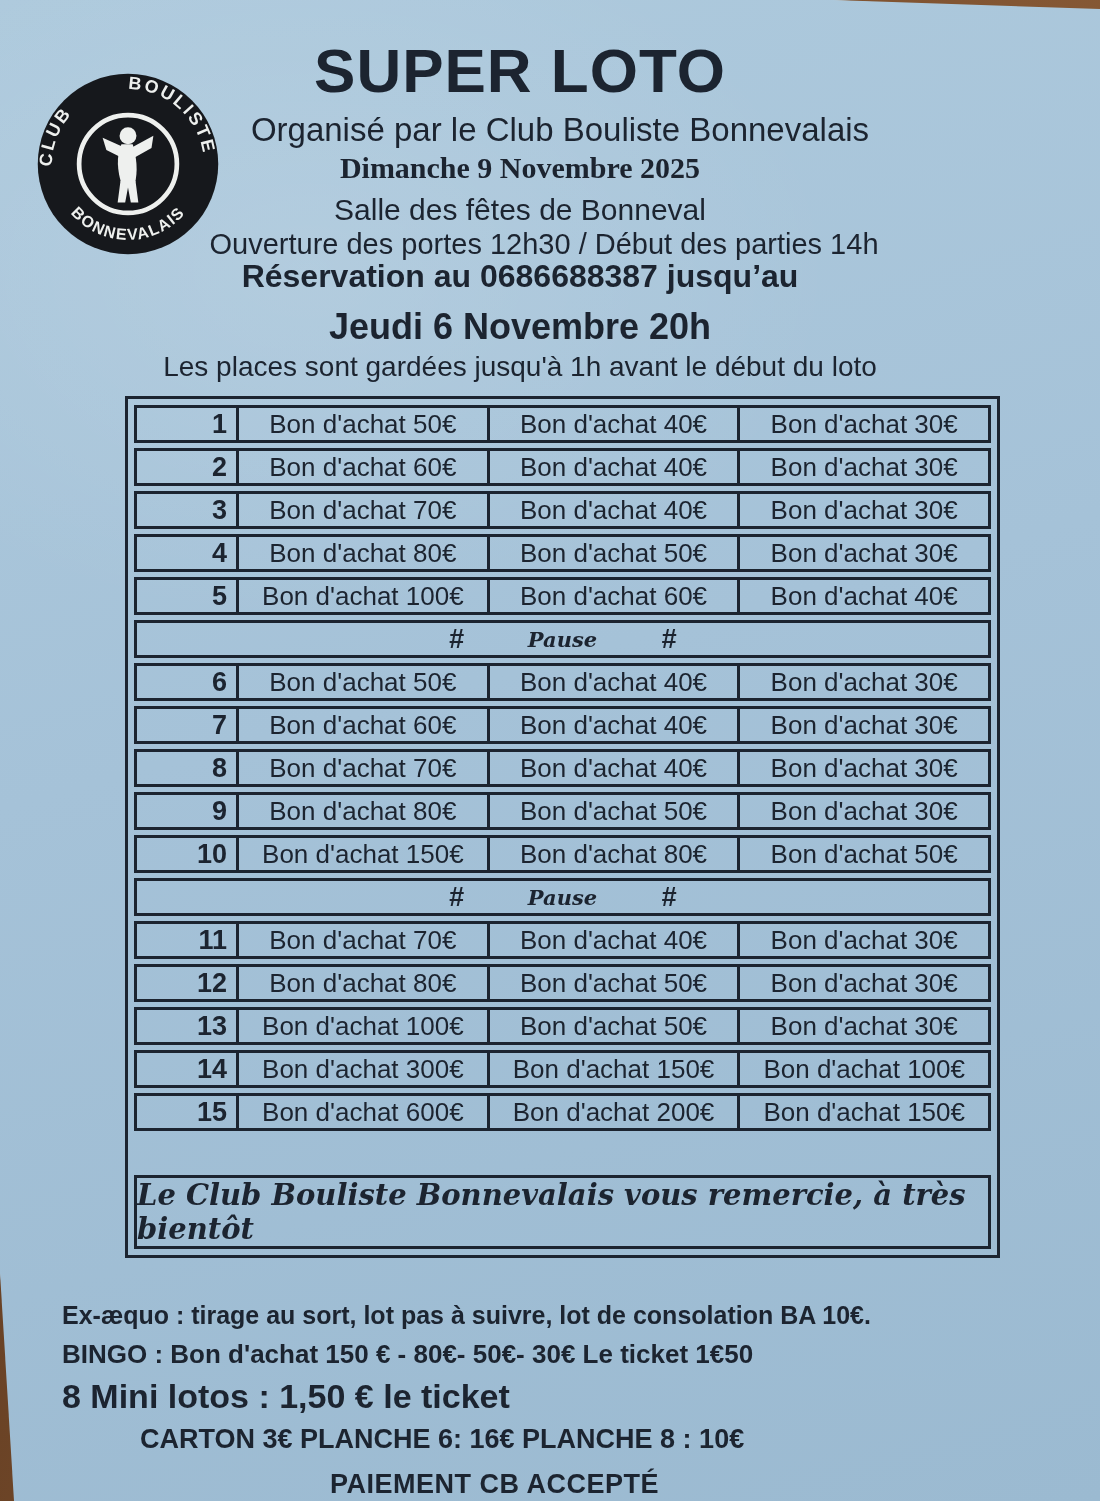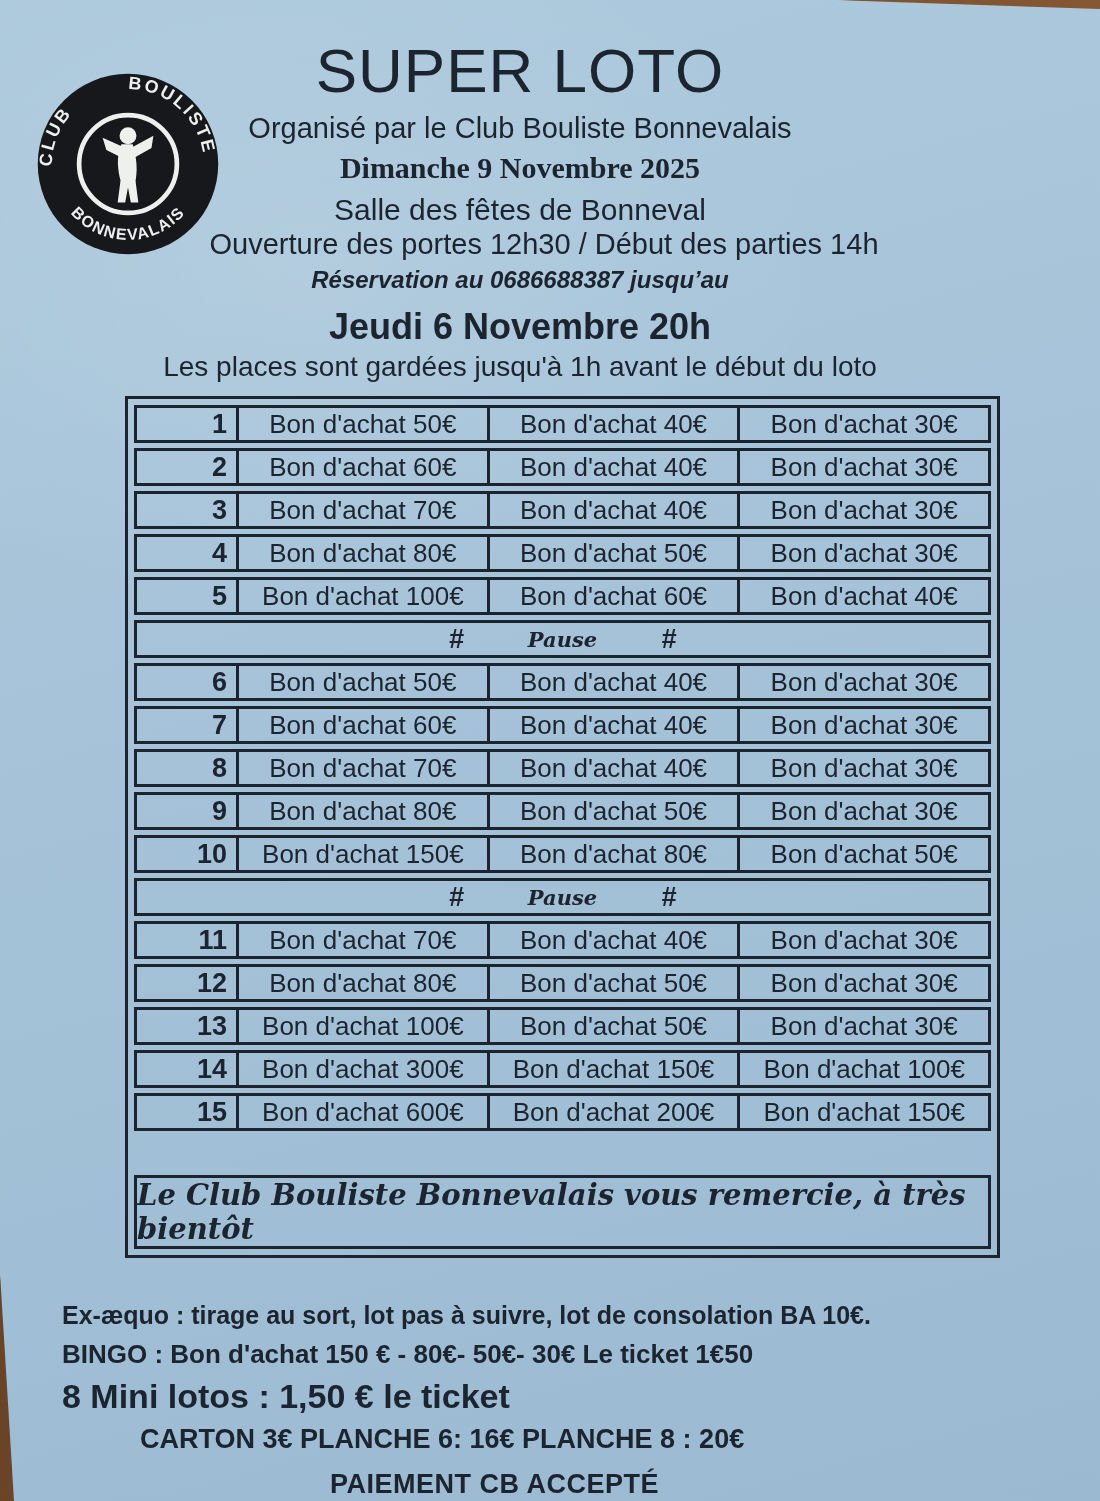--- a/index.html
+++ b/index.html
@@ -15,26 +15,26 @@
     clip-path:polygon(0 0,830px 0,1100px 13px,1100px 100%,19px 100%,0 1268px);
   }
   .paper{
     position:absolute;inset:0;color:var(--ink);
     background:
       radial-gradient(900px 600px at 28% 18%, rgba(255,255,255,0.10), rgba(255,255,255,0) 60%),
       linear-gradient(165deg,#aecadd 0%,#a5c2d8 45%,#9bbad1 100%);
     clip-path:polygon(0 0,833px 0,1100px 9px,1100px 100%,14px 100%,0 1273px);
   }
   .center{position:absolute;left:0;width:1040px;text-align:center;line-height:1.05;}
-  .title{top:38px;font-size:62px;font-weight:normal;letter-spacing:1px;}
-  .l-organizer{top:113px;font-size:29px;}
+  .title{top:38px;font-size:62px;font-weight:bold;letter-spacing:1px;}
+  .l-organizer{top:113px;font-size:33px;padding-left:40px;}
   .l-date{top:152px;font-size:30px;font-weight:bold;font-family:Liberation Serif, serif;}
   .l-venue{top:194px;font-size:30px;}
   .l-hours{top:229px;font-size:29px;padding-left:24px;}
-  .l-reservation{top:267px;font-size:24px;font-weight:bold;font-style:italic;}
+  .l-reservation{top:260px;font-size:32px;font-weight:bold;}
   .l-deadline{top:308px;font-size:36px;font-weight:bold;}
   .l-seats{top:352px;font-size:28px;}
 
   .logo{position:absolute;left:28px;top:70px;width:200px;height:188px;}
 
   .prize-table{
     position:absolute;left:125px;top:396px;width:875px;
     box-sizing:border-box;border:3px solid var(--ink);
     padding:6px 6px 1px 6px;background:transparent;
   }
@@ -201,16 +201,16 @@
           <div class="cell prize">Bon d'achat 150€</div>
         </div>
         <div class="trow thanks-row">
           <span>Le Club Bouliste Bonnevalais vous remercie, à très bientôt</span>
         </div>
       </div>
 
     <div class="fline f-exaequo">Ex-æquo : tirage au sort, lot pas à suivre, lot de consolation BA 10€.</div>
     <div class="fline f-bingo">BINGO : Bon d'achat 150 € - 80€- 50€- 30€ Le ticket 1€50</div>
     <div class="fline f-mini">8 Mini lotos : 1,50 € le ticket</div>
-    <div class="fline f-prices">CARTON 3€ PLANCHE 6: 16€ PLANCHE 8 : 20€</div>
+    <div class="fline f-prices">CARTON 3€ PLANCHE 6: 16€ PLANCHE 8 : 10€</div>
     <div class="fline f-payment">PAIEMENT CB ACCEPTÉ</div>
   </div>
 </div>
 
 </body></html>

